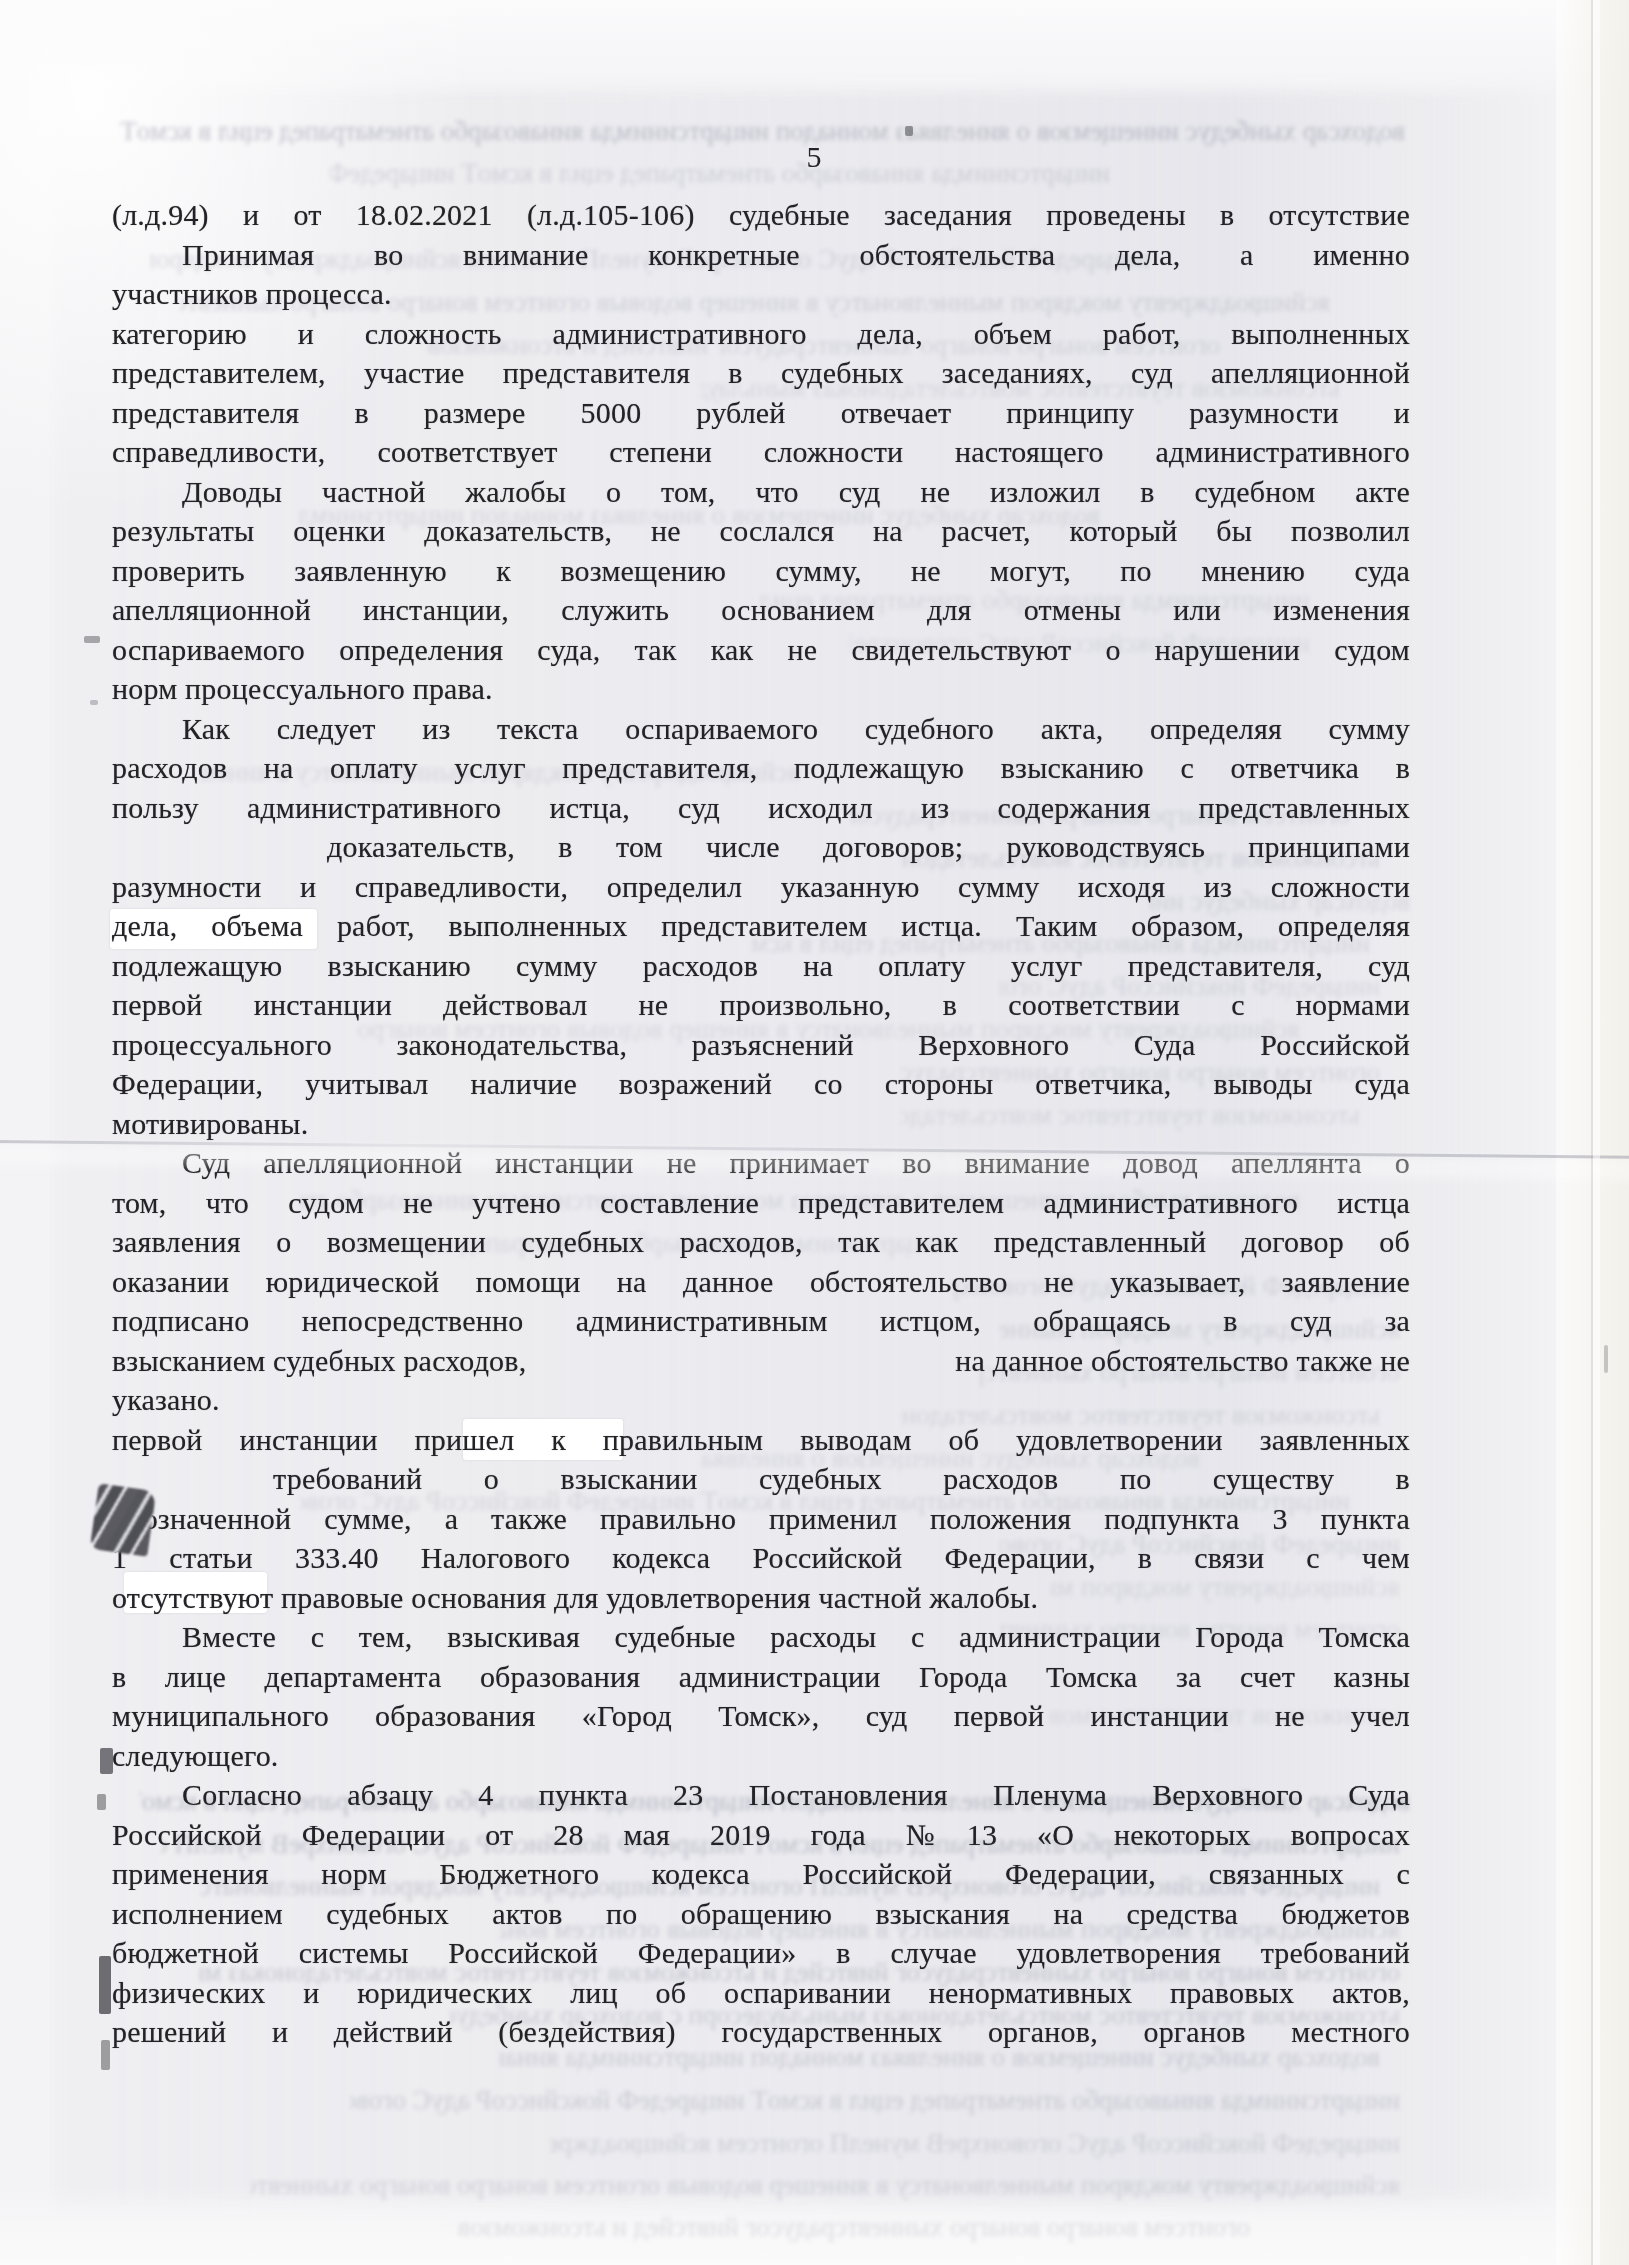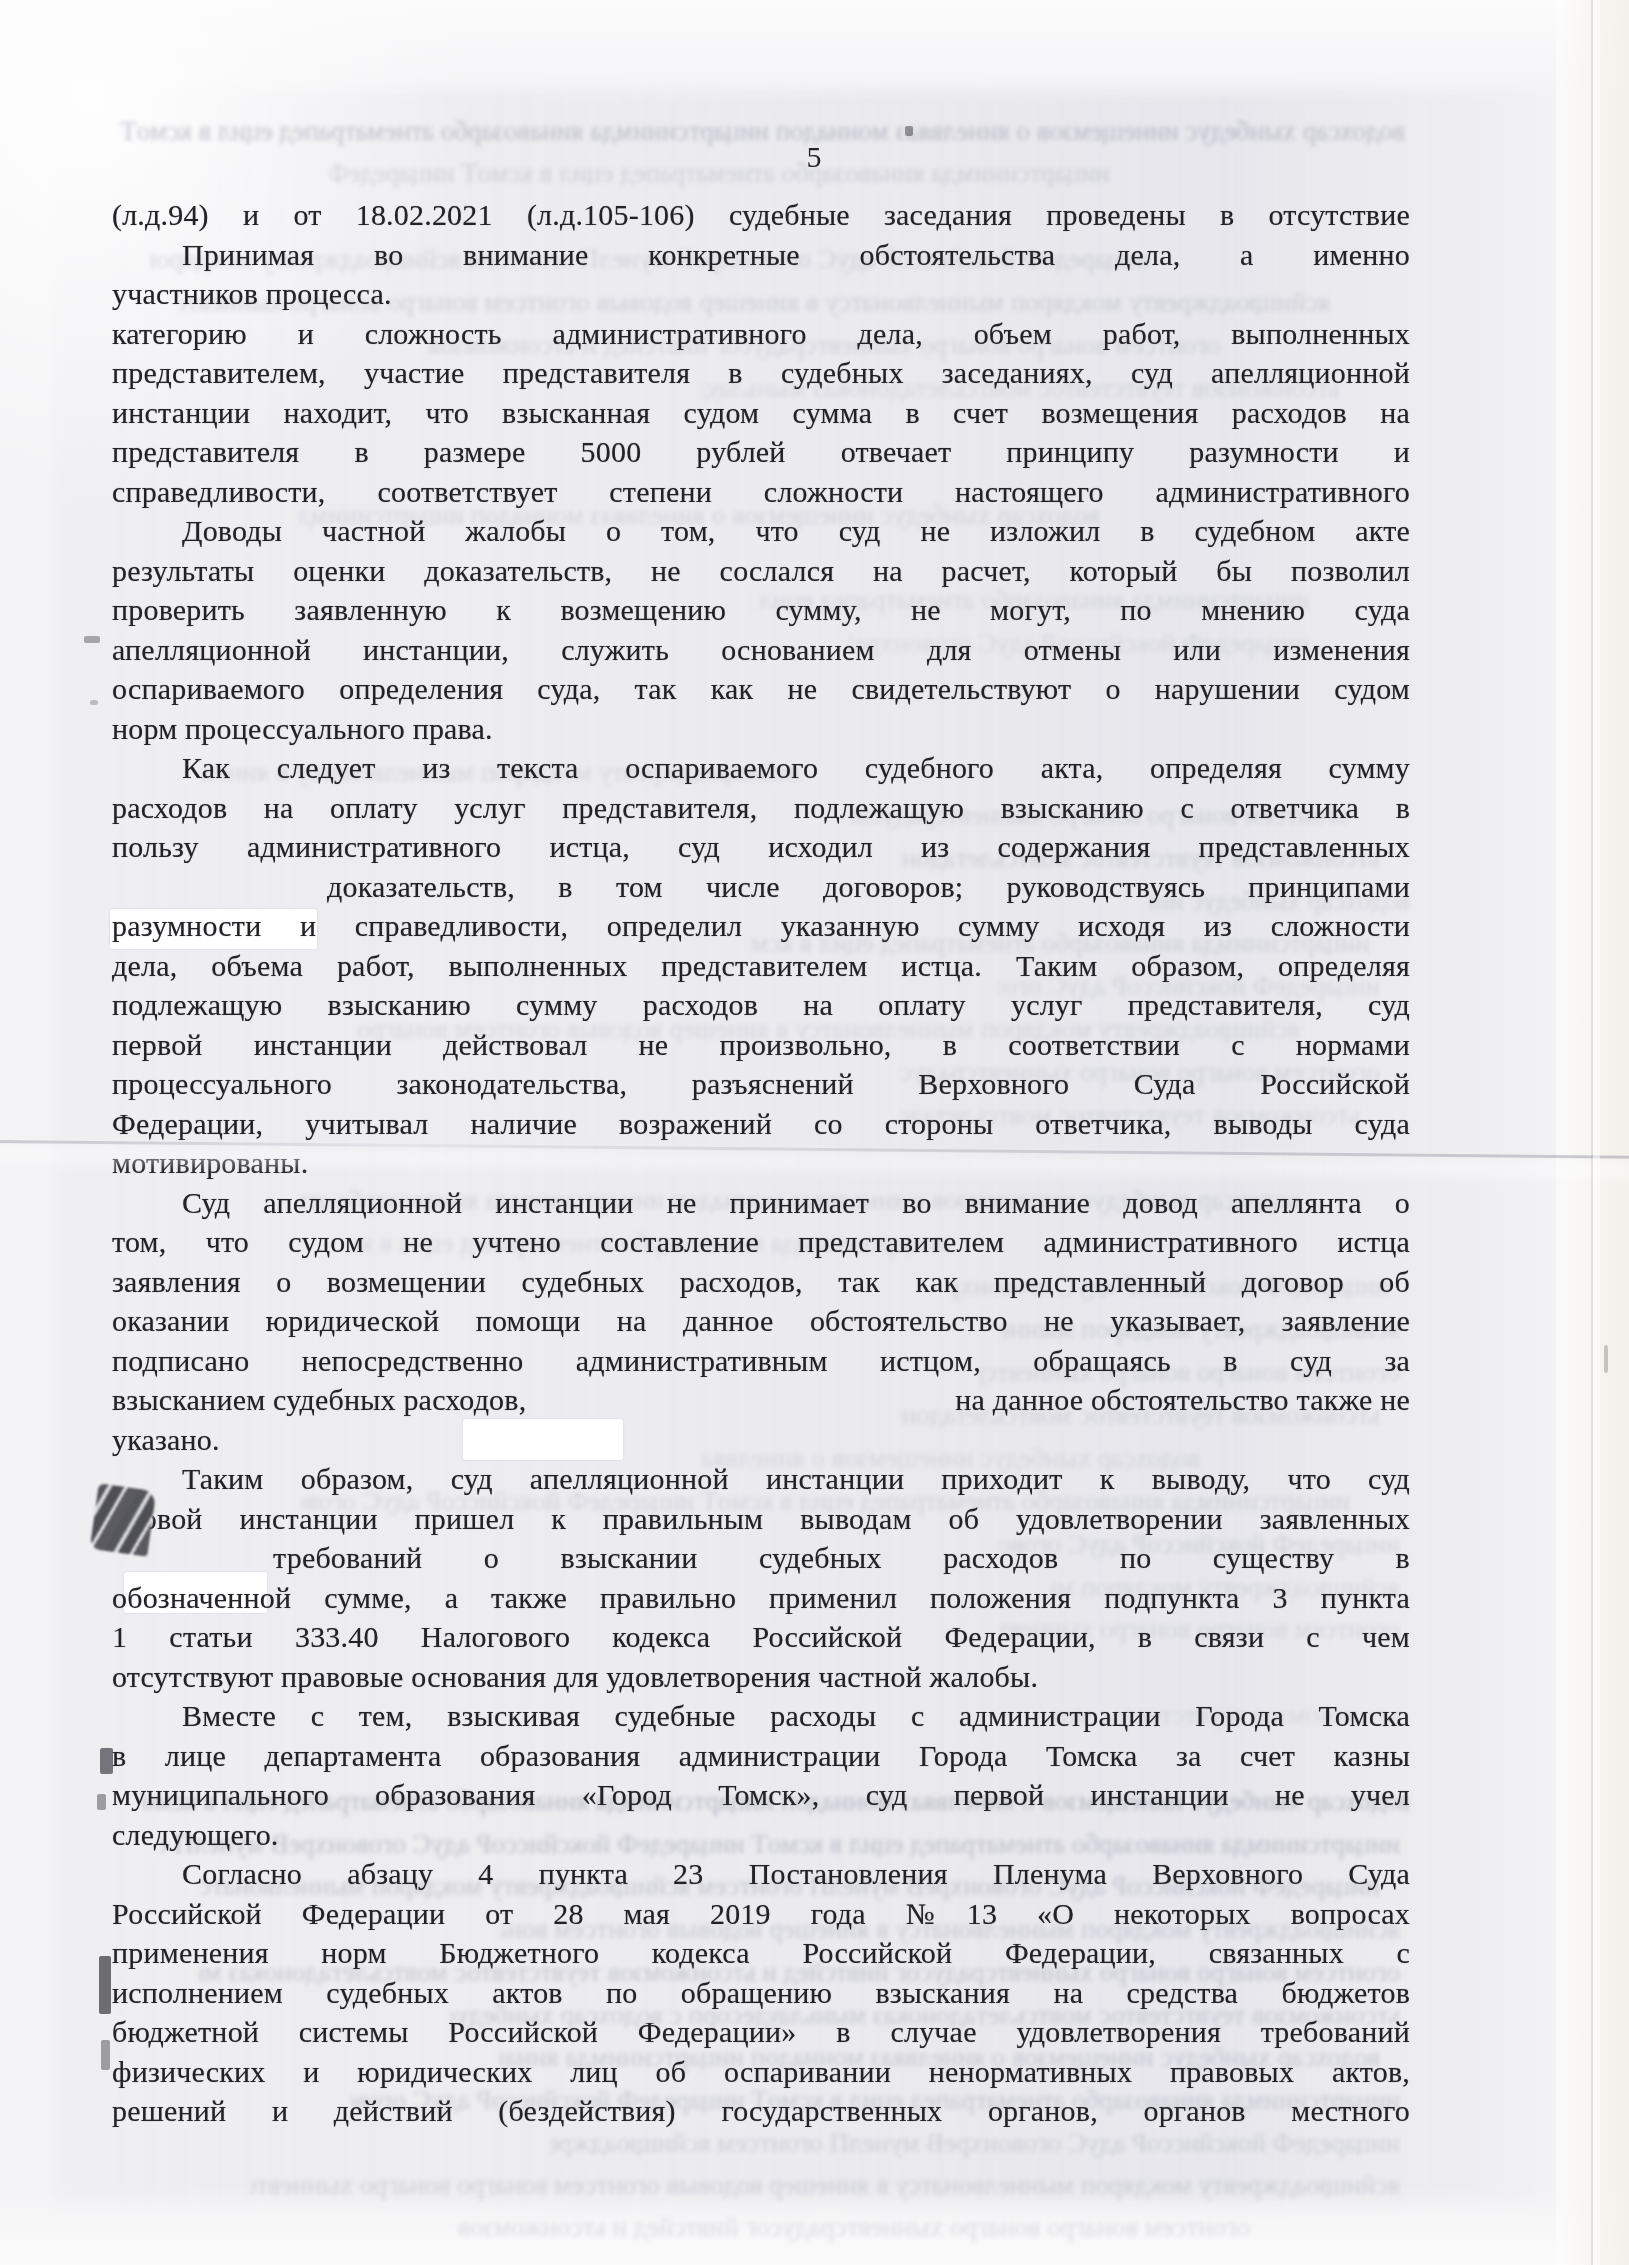--- a/index.html
+++ b/index.html
@@ -119,21 +119,20 @@
       <div class="redact" style="left: 463px; top: 1419px; width: 160px; height: 41px;"></div>
       <div class="redact" style="left: 124px; top: 1572px; width: 143px; height: 41px;"></div>
     </div>
 
   <div id="doc" class="doc">
       <div class="ln">(л.д.94) и от 18.02.2021 (л.д.105-106) судебные заседания проведены в отсутствие</div>
       <div class="ln" style="padding-left: 70px;">Принимая во внимание конкретные обстоятельства дела, а именно</div>
       <div class="ln last">участников процесса.</div>
       <div class="ln">категорию и сложность административного дела, объем работ, выполненных</div>
       <div class="ln">представителем, участие представителя в судебных заседаниях, суд апелляционной</div>
-      <div class="ln">инстанции находит, что взысканная судом сумма в счет возмещения расходов на</div>
       <div class="ln">представителя в размере 5000 рублей отвечает принципу разумности и</div>
       <div class="ln">справедливости, соответствует степени сложности настоящего административного</div>
       <div class="ln" style="padding-left: 70px;">Доводы частной жалобы о том, что суд не изложил в судебном акте</div>
       <div class="ln">результаты оценки доказательств, не сослался на расчет, который бы позволил</div>
       <div class="ln">проверить заявленную к возмещению сумму, не могут, по мнению суда</div>
       <div class="ln">апелляционной инстанции, служить основанием для отмены или изменения</div>
       <div class="ln">оспариваемого определения суда, так как не свидетельствуют о нарушении судом</div>
       <div class="ln last">норм процессуального права.</div>
       <div class="ln" style="padding-left: 70px;">Как следует из текста оспариваемого судебного акта, определяя сумму</div>
       <div class="ln">расходов на оплату услуг представителя, подлежащую взысканию с ответчика в</div>
@@ -146,21 +145,20 @@
       <div class="ln">процессуального законодательства, разъяснений Верховного Суда Российской</div>
       <div class="ln">Федерации, учитывал наличие возражений со стороны ответчика, выводы суда</div>
       <div class="ln last">мотивированы.</div>
       <div class="ln" style="padding-left: 70px;">Суд апелляционной инстанции не принимает во внимание довод апеллянта о</div>
       <div class="ln">том, что судом не учтено составление представителем административного истца</div>
       <div class="ln">заявления о возмещении судебных расходов, так как представленный договор об</div>
       <div class="ln">оказании юридической помощи на данное обстоятельство не указывает, заявление</div>
       <div class="ln">подписано непосредственно административным истцом, обращаясь в суд за</div>
       <div class="ln split"><span>взысканием судебных расходов,</span><span class="after">на данное обстоятельство также не</span></div>
       <div class="ln last">указано.</div>
-      <div class="ln" style="padding-left: 70px;">Таким образом, суд апелляционной инстанции приходит к выводу, что суд</div>
       <div class="ln">первой инстанции пришел к правильным выводам об удовлетворении заявленных</div>
       <div class="ln" style="padding-left: 161px;">требований о взыскании судебных расходов по существу в</div>
       <div class="ln">обозначенной сумме, а также правильно применил положения подпункта 3 пункта</div>
       <div class="ln">1 статьи 333.40 Налогового кодекса Российской Федерации, в связи с чем</div>
       <div class="ln last">отсутствуют правовые основания для удовлетворения частной жалобы.</div>
       <div class="ln" style="padding-left: 70px;">Вместе с тем, взыскивая судебные расходы с администрации Города Томска</div>
       <div class="ln">в лице департамента образования администрации Города Томска за счет казны</div>
       <div class="ln">муниципального образования «Город Томск», суд первой инстанции не учел</div>
       <div class="ln last">следующего.</div>
       <div class="ln" style="padding-left: 70px;">Согласно абзацу 4 пункта 23 Постановления Пленума Верховного Суда</div>

